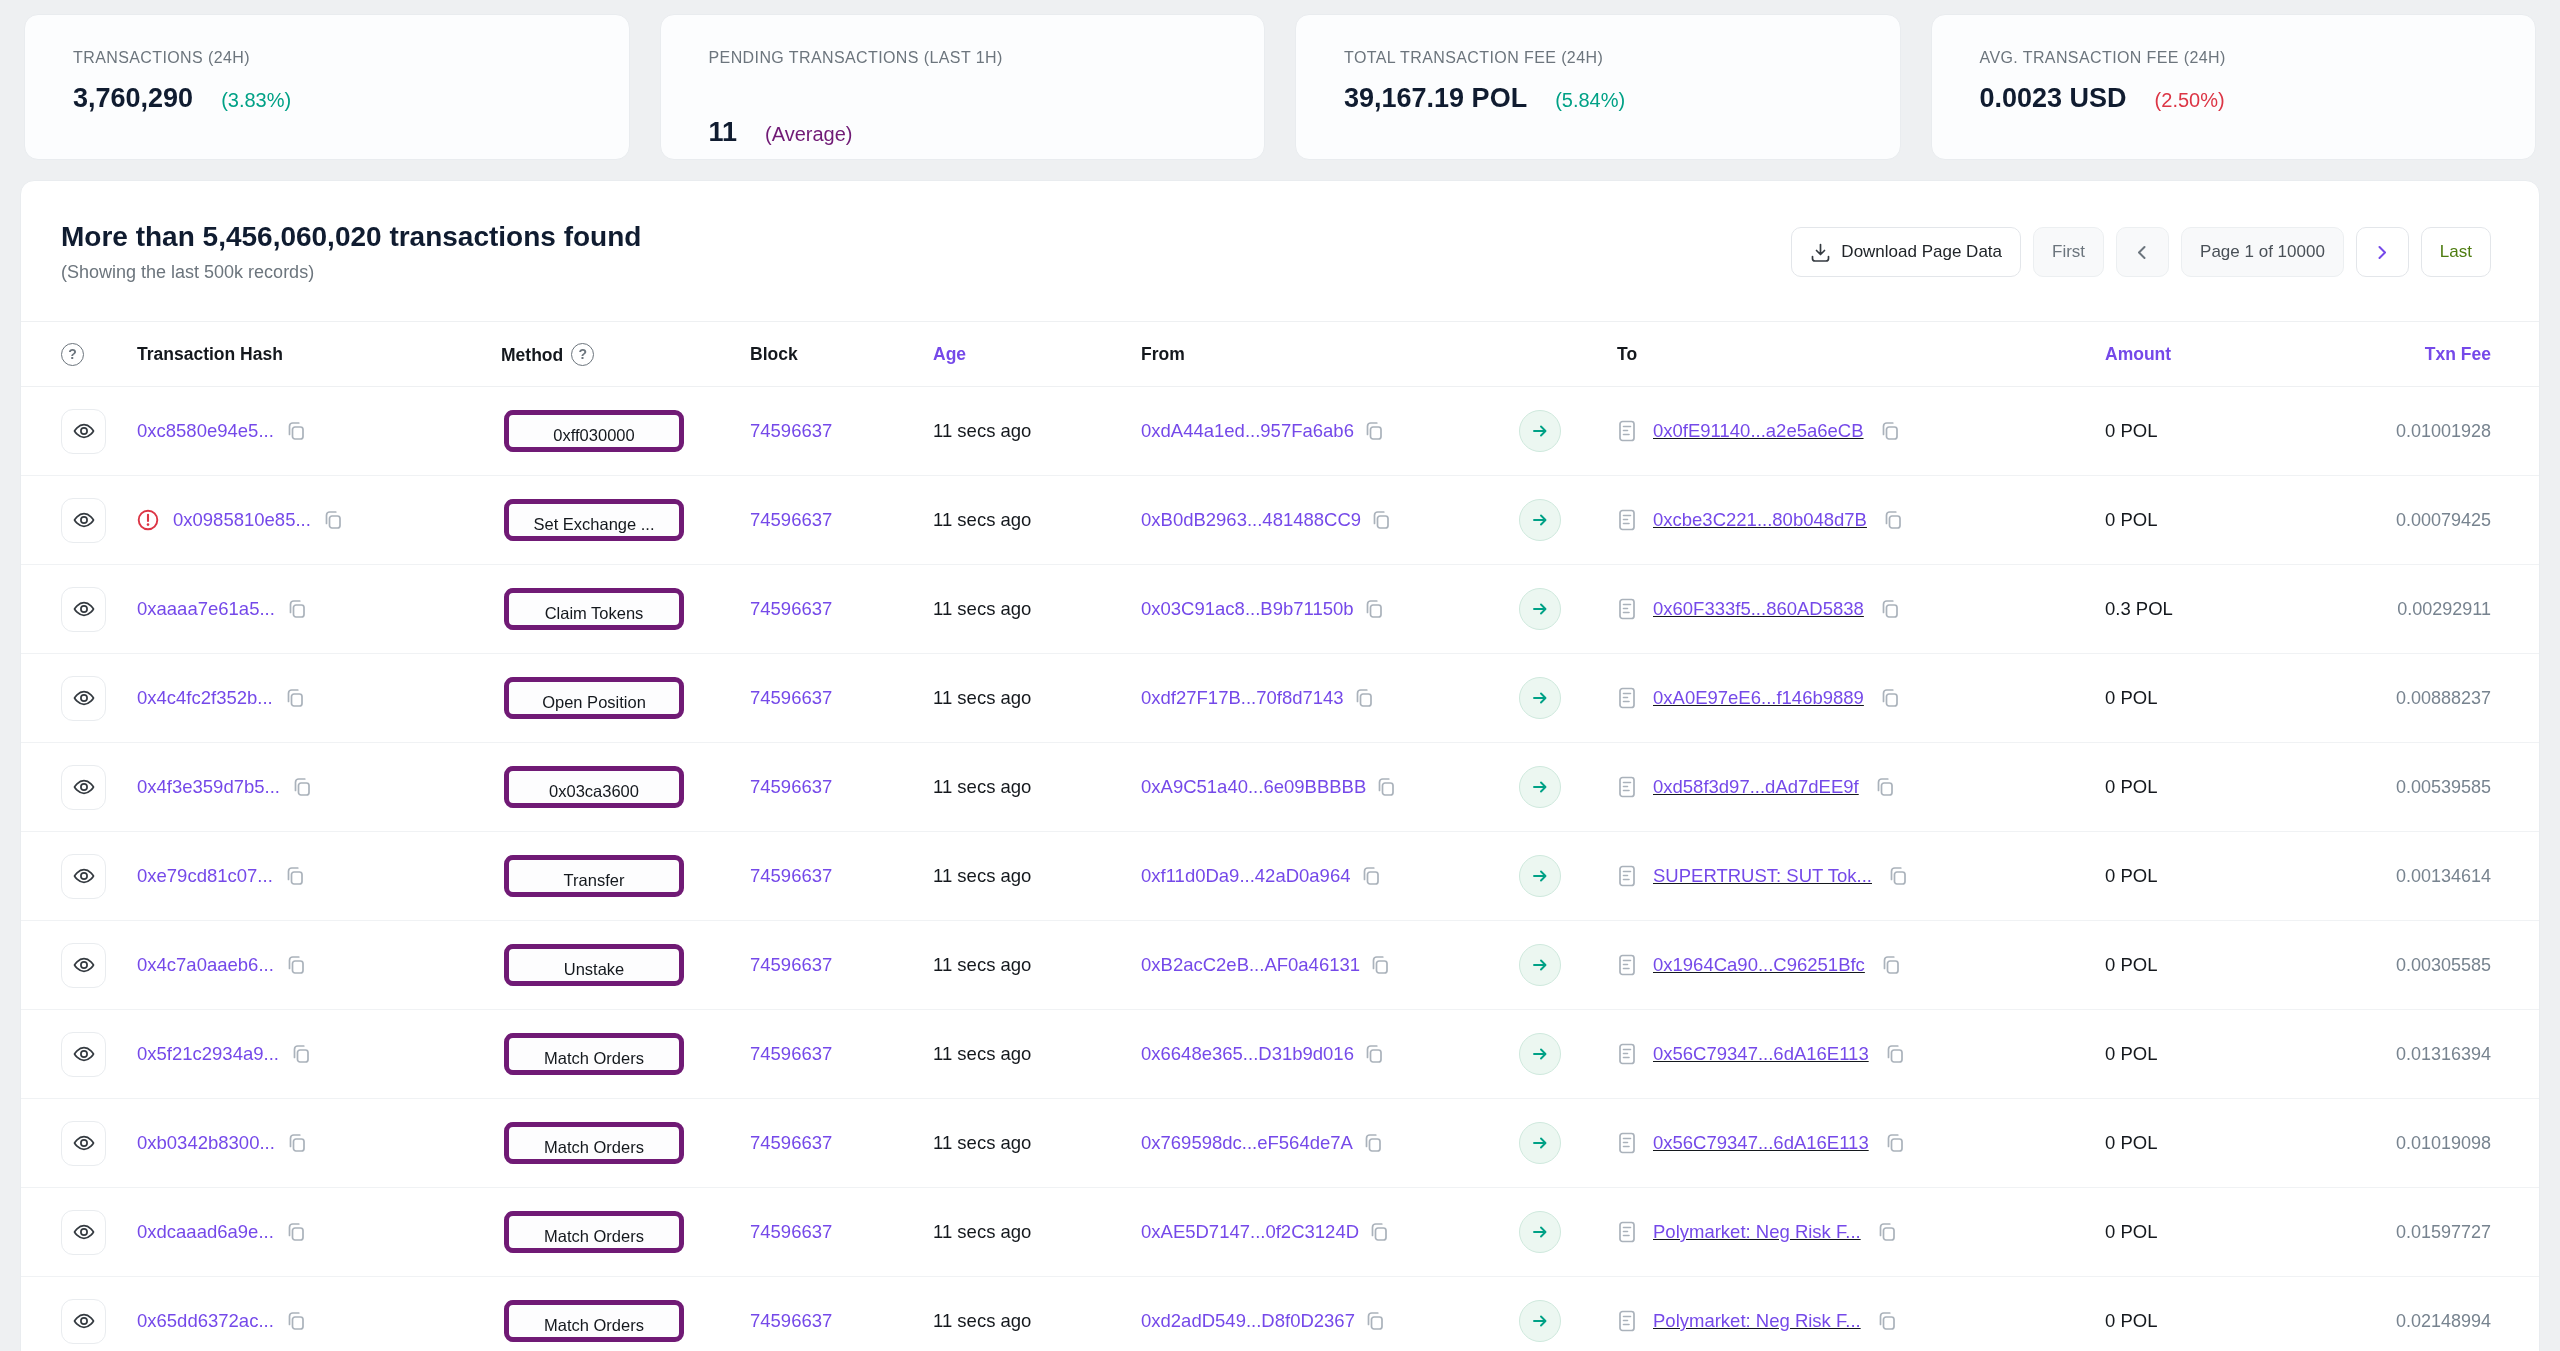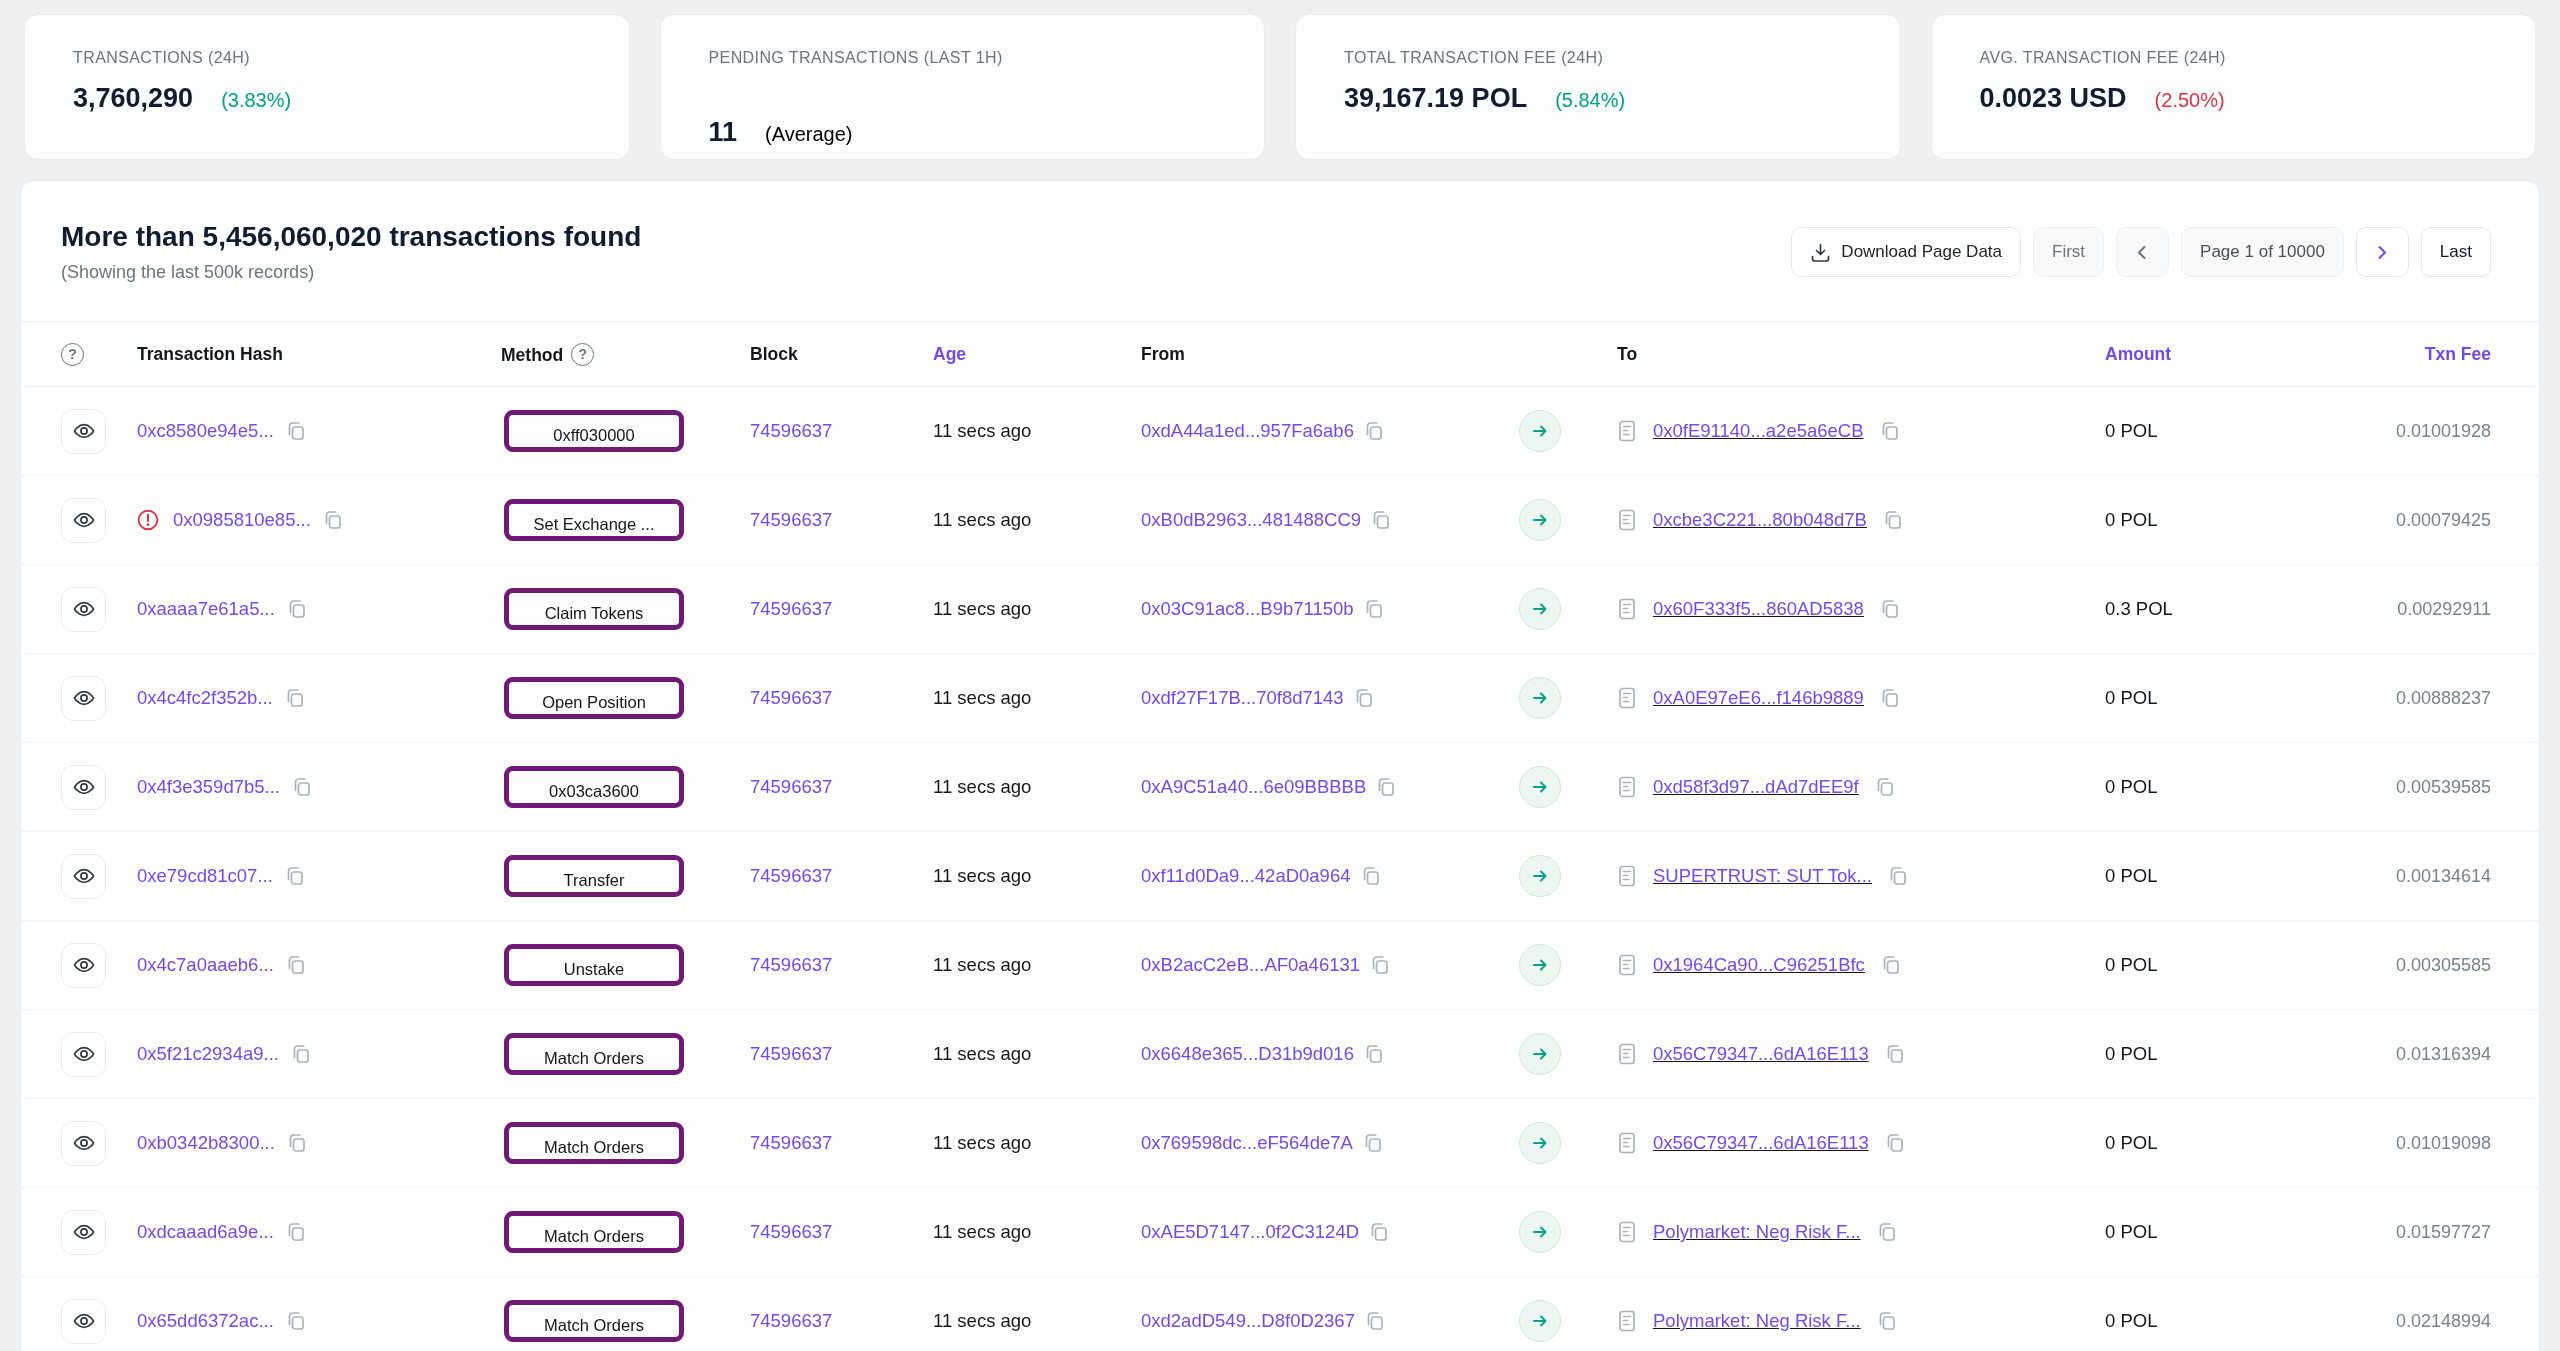--- a/index.html
+++ b/index.html
@@ -20,21 +20,21 @@
   }
   .stat-label {
     font-size:16px; color:#6c757d; letter-spacing:.4px;
     margin-bottom:16px;
   }
   .stat-value-row { display:flex; align-items:baseline; gap:28px; }
   .stat-value { font-size:27px; font-weight:700; color:#101c30; }
   .stat-extra { font-size:20px; }
   .extra-green { color:#00a186; }
   .extra-red { color:#dc3545; }
-  .extra-plain { color:#000000;margin-top:40px; }
+  .extra-plain { color:#701a75;margin-top:40px; }
   
   .main-card {
     margin:20px 20px 0 20px; background:#ffffff;
     border:1px solid #e9ecef; border-radius:14px;
     height:1400px; overflow:hidden;
   }
   .card-head {
     display:flex; align-items:center; justify-content:space-between;
     padding:40px 48px 38px 40px;
   }
@@ -43,21 +43,21 @@
   .head-actions { display:flex; align-items:center; gap:12px; }
   .btn {
     display:inline-flex; align-items:center; gap:10px;
     height:50px; padding:0 18px; background:#ffffff;
     border:1px solid #e3e6ea; border-radius:10px;
     font-size:17px; color:#212529; cursor:pointer;
     font-family:"Liberation Sans", sans-serif;
   }
   .btn-disabled { background:#f8f9fa; color:#6c757d; border-color:#eceff1; }
   .btn-page { background:#f8f9fa; color:#495057; border-color:#eceff1; cursor:default; }
-  .btn-purple { color:#0f172a; }
+  .btn-purple { color:#4d7c0f; }
   .btn-icon-only { padding:0 16px; }
   
   .trow {
     display:grid;
     grid-template-columns:76px 332px 250px 170px 230px 400px 80px 460px 240px 1fr;
     align-items:center;
     padding:0 48px 0 40px;
   }
   .thead {
     height:66px; border-top:1px solid #eef0f2; border-bottom:1px solid #eef0f2;

